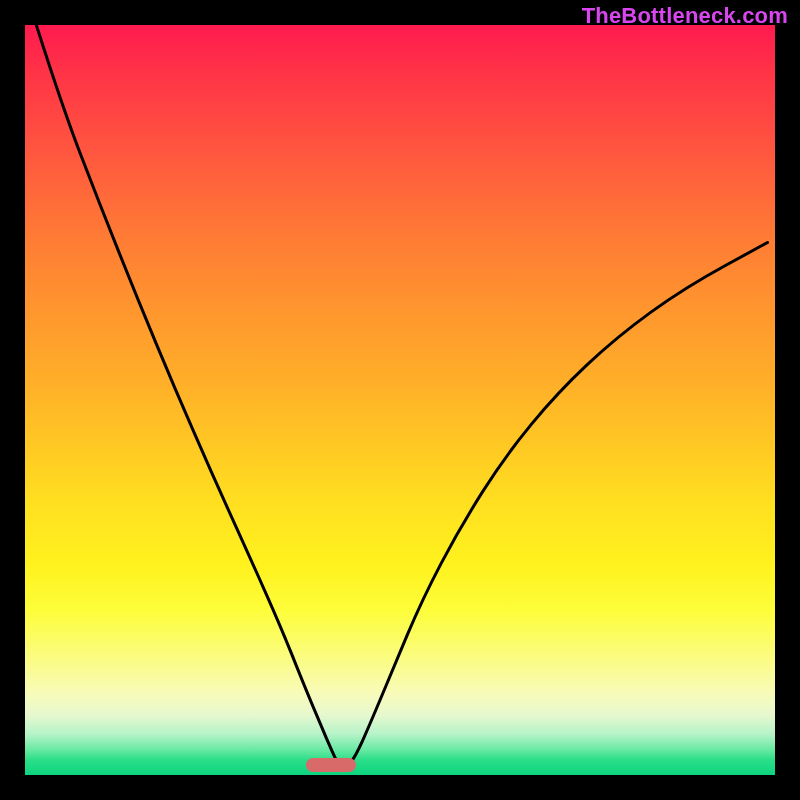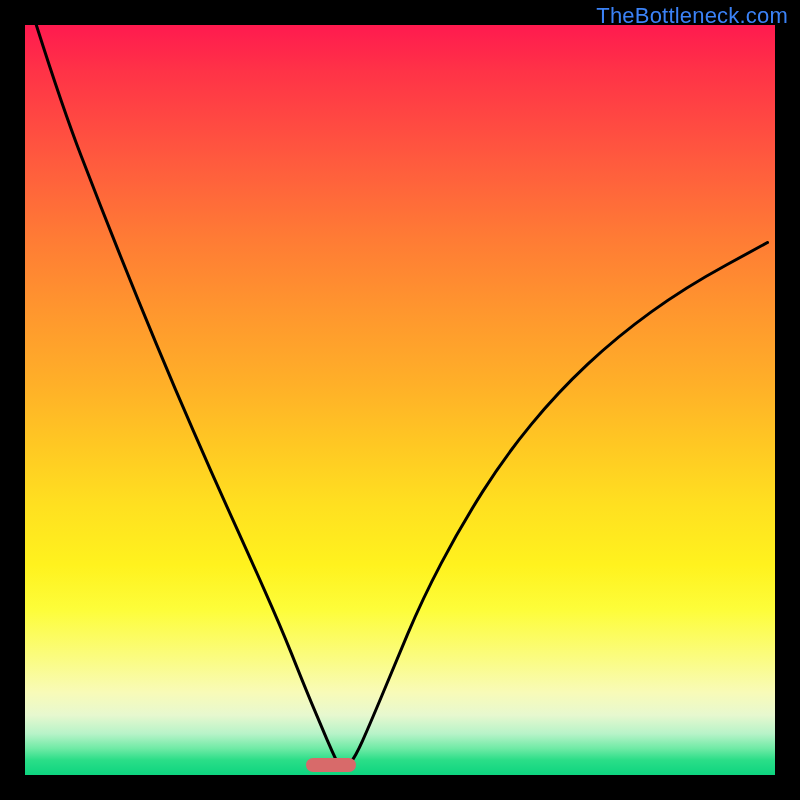--- a/index.html
+++ b/index.html
@@ -54,24 +54,24 @@
   .marker {
     position: absolute;
     height: 14px;
     border-radius: 7px;
     background: #d86a6a;
   }
   .watermark {
     position: absolute;
     top: 3px;
     right: 12px;
-    color: #3b82f6;
+    color: #d946ef;
     font-size: 22px;
     letter-spacing: 0.2px;
-    font-weight: 400;
+    font-weight: 700;
     user-select: none;
   }
 </style>
 </head>
 <body>
 
 <div class="outer">
   <div class="watermark">TheBottleneck.com</div>
 
   <div class="plot">

